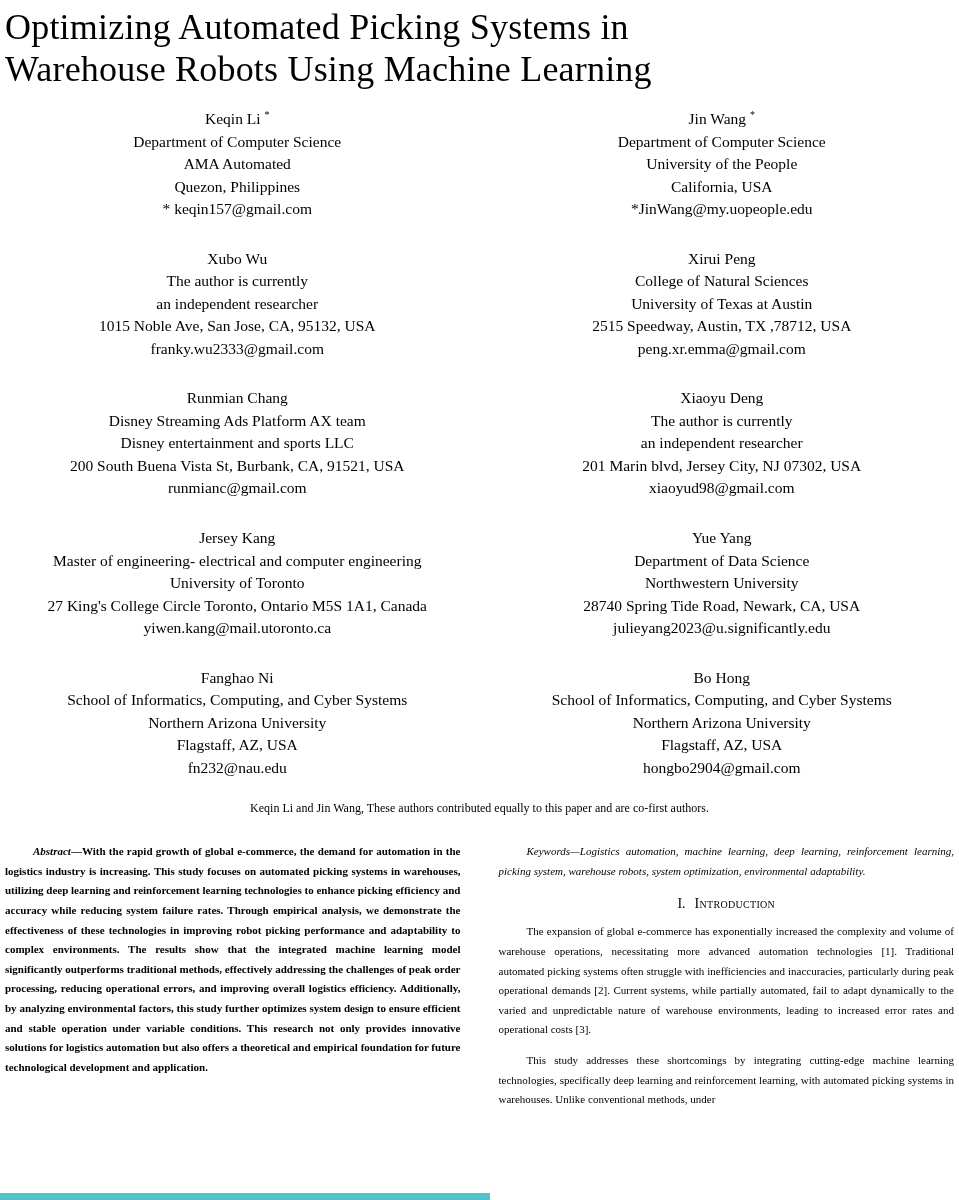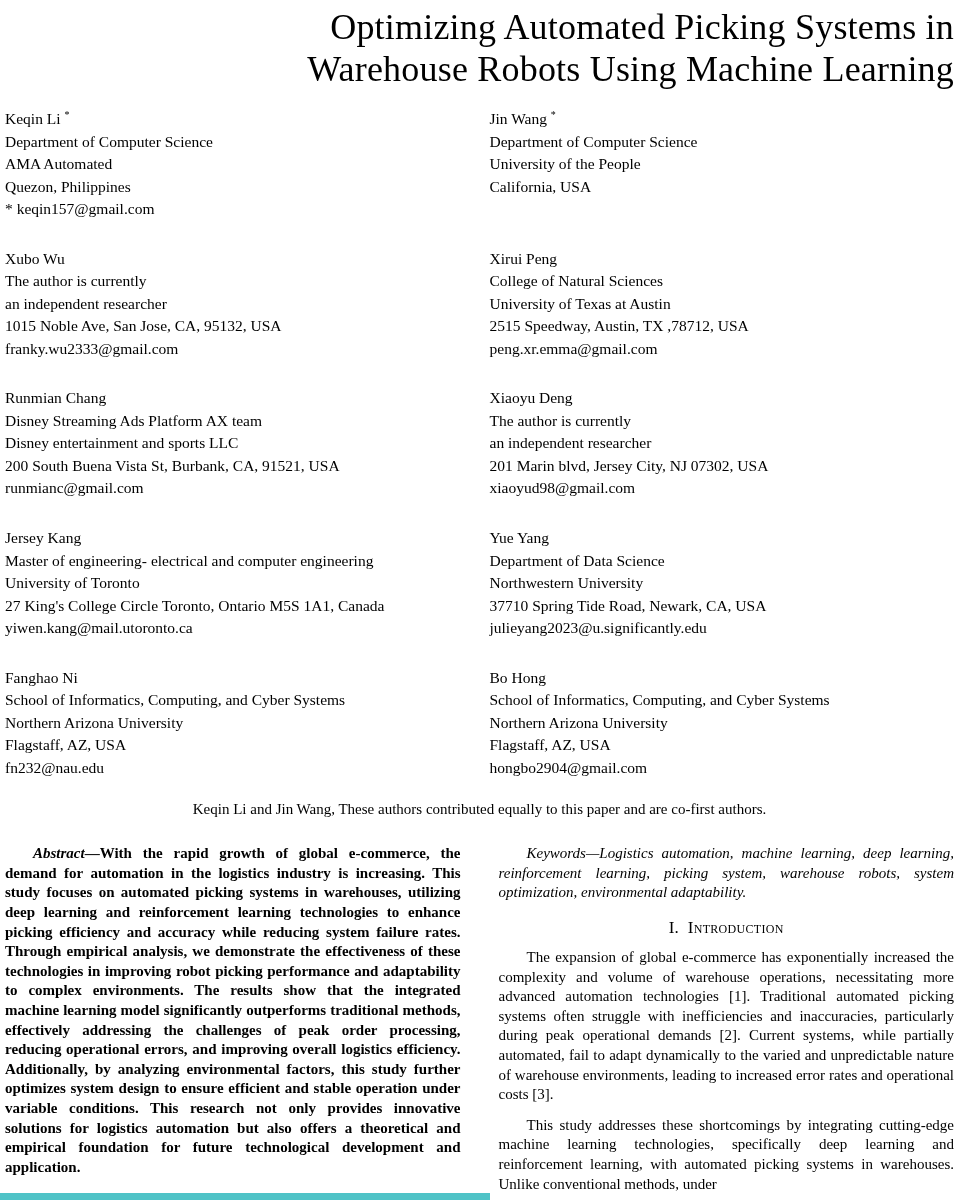--- a/index.html
+++ b/index.html
@@ -5,46 +5,46 @@
   * { margin: 0; padding: 0; box-sizing: border-box; }
   html, body { background: #ffffff; }
   body {
     width: 959px; height: 1200px; overflow: hidden; position: relative;
     font-family: "Liberation Serif", "DejaVu Serif", serif;
     color: #000;
   }
   .page { padding: 4px 5px 0 5px; }
 
   .title {
-    text-align: right; font-size: 36px; font-weight: 400;
+    text-align: left; font-size: 36px; font-weight: 400;
     line-height: 1.18; margin-top: 2px; letter-spacing: 0.2px;
   }
 
   .authors-grid {
     display: grid; grid-template-columns: 1fr 1fr;
     margin-top: 13px; row-gap: 23px; column-gap: 20px;
   }
-  .author-block { text-align: left; font-size: 15.5px; line-height: 22.5px; }
+  .author-block { text-align: center; font-size: 15.5px; line-height: 22.5px; }
   .author-name sup { font-size: 10px; vertical-align: super; }
 
-  .contrib-note { text-align: center; font-size: 15px; margin-top: 22px; }
+  .contrib-note { text-align: center; font-size: 12px; margin-top: 22px; }
 
   .columns { display: flex; gap: 38px; margin-top: 26px; }
   .col { flex: 1; min-width: 0; }
 
   .para {
-    font-size: 15px; line-height: 19.6px;
+    font-size: 11px; line-height: 19.6px;
     text-align: justify; text-indent: 28px;
   }
   .abstract { font-weight: bold; }
   .abstract-label, .keywords-label { font-style: italic; }
   .keywords { font-weight: normal; font-style: italic; }
 
   .section-heading {
-    text-align: center; font-size: 17px; font-weight: 400;
+    text-align: center; font-size: 14px; font-weight: 400;
     margin: 15px 0 10px 0;
   }
   .section-heading .sc { font-variant: small-caps; margin-left: 9px; letter-spacing: 0.3px; }
 
   .body-para { margin-bottom: 11px; }
 
   .teal-bar {
     position: absolute; left: 0; bottom: 0;
     width: 490px; height: 7px; background: #4fc3c7;
   }
@@ -67,20 +67,21 @@
       <div class="author-line">AMA Automated</div>
       <div class="author-line">Quezon, Philippines</div>
       <div class="author-line">* keqin157@gmail.com</div>
     </div>
 
     <div class="author-block">
       <div class="author-name"><span>Jin Wang</span> <sup>*</sup></div>
       <div class="author-line">Department of Computer Science</div>
       <div class="author-line">University of the People</div>
       <div class="author-line">California, USA</div>
+      <div class="author-line">*JinWang@my.uopeople.edu</div>
     </div>
 
     <div class="author-block">
       <div class="author-name"><span>Xubo Wu</span><sup></sup></div>
       <div class="author-line">The author is currently</div>
       <div class="author-line">an independent researcher</div>
       <div class="author-line">1015 Noble Ave, San Jose, CA, 95132, USA</div>
       <div class="author-line">franky.wu2333@gmail.com</div>
     </div>
 
@@ -113,21 +114,21 @@
       <div class="author-line">Master of engineering- electrical and computer engineering</div>
       <div class="author-line">University of Toronto</div>
       <div class="author-line">27 King's College Circle Toronto, Ontario M5S 1A1, Canada</div>
       <div class="author-line">yiwen.kang@mail.utoronto.ca</div>
     </div>
 
     <div class="author-block">
       <div class="author-name"><span>Yue Yang</span><sup></sup></div>
       <div class="author-line">Department of Data Science</div>
       <div class="author-line">Northwestern University</div>
-      <div class="author-line">37710 Spring Tide Road, Newark, CA, USA</div>
+      <div class="author-line">28740 Spring Tide Road, Newark, CA, USA</div>
       <div class="author-line">julieyang2023@u.significantly.edu</div>
     </div>
 
     <div class="author-block">
       <div class="author-name"><span>Fanghao Ni</span><sup></sup></div>
       <div class="author-line">School of Informatics, Computing, and Cyber Systems</div>
       <div class="author-line">Northern Arizona University</div>
       <div class="author-line">Flagstaff, AZ, USA</div>
       <div class="author-line">fn232@nau.edu</div>
     </div>

